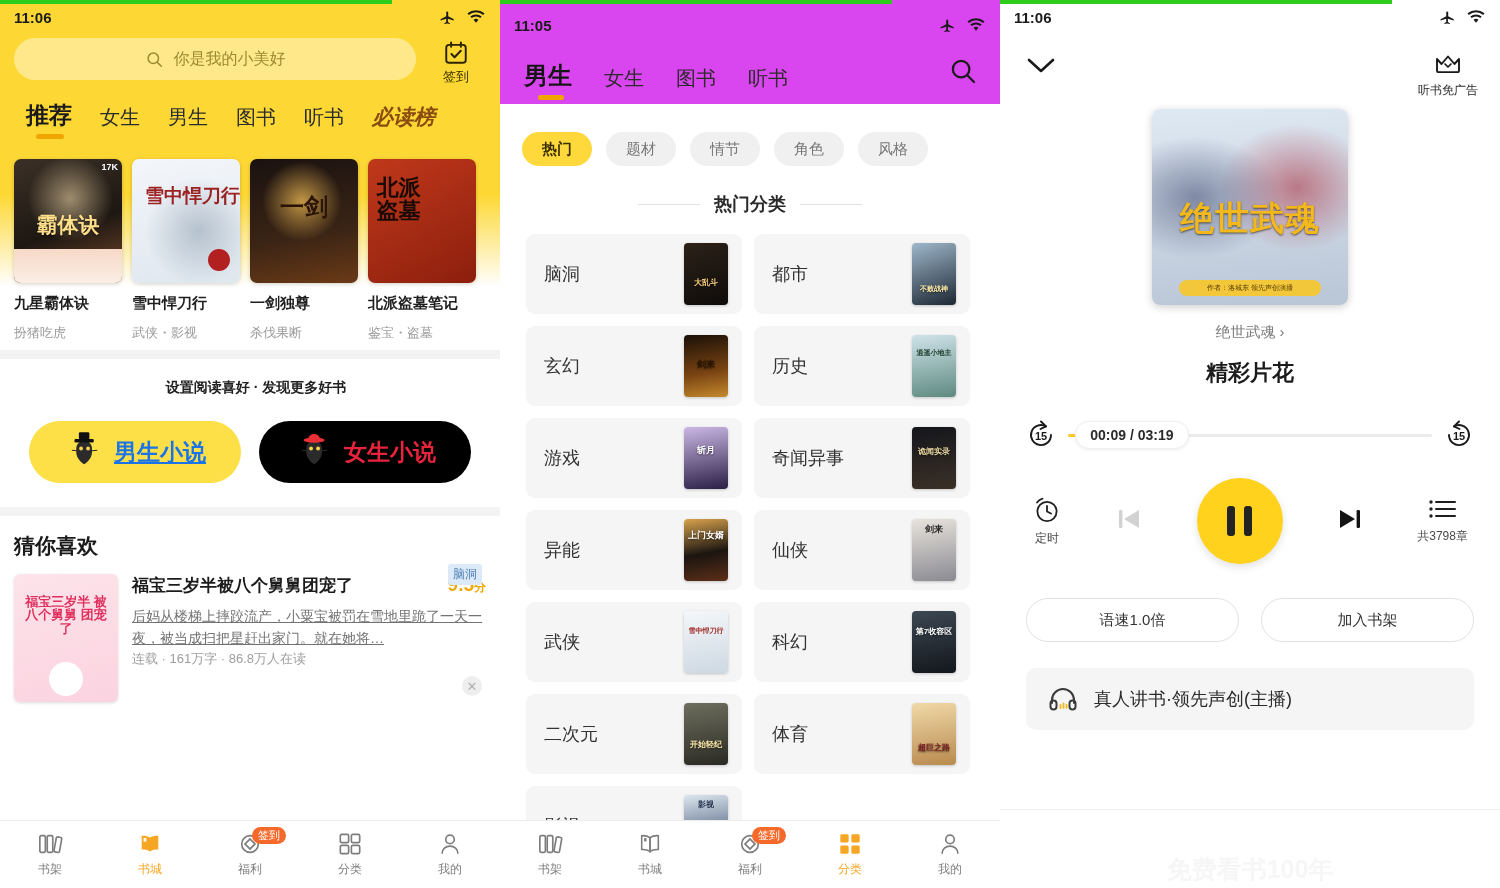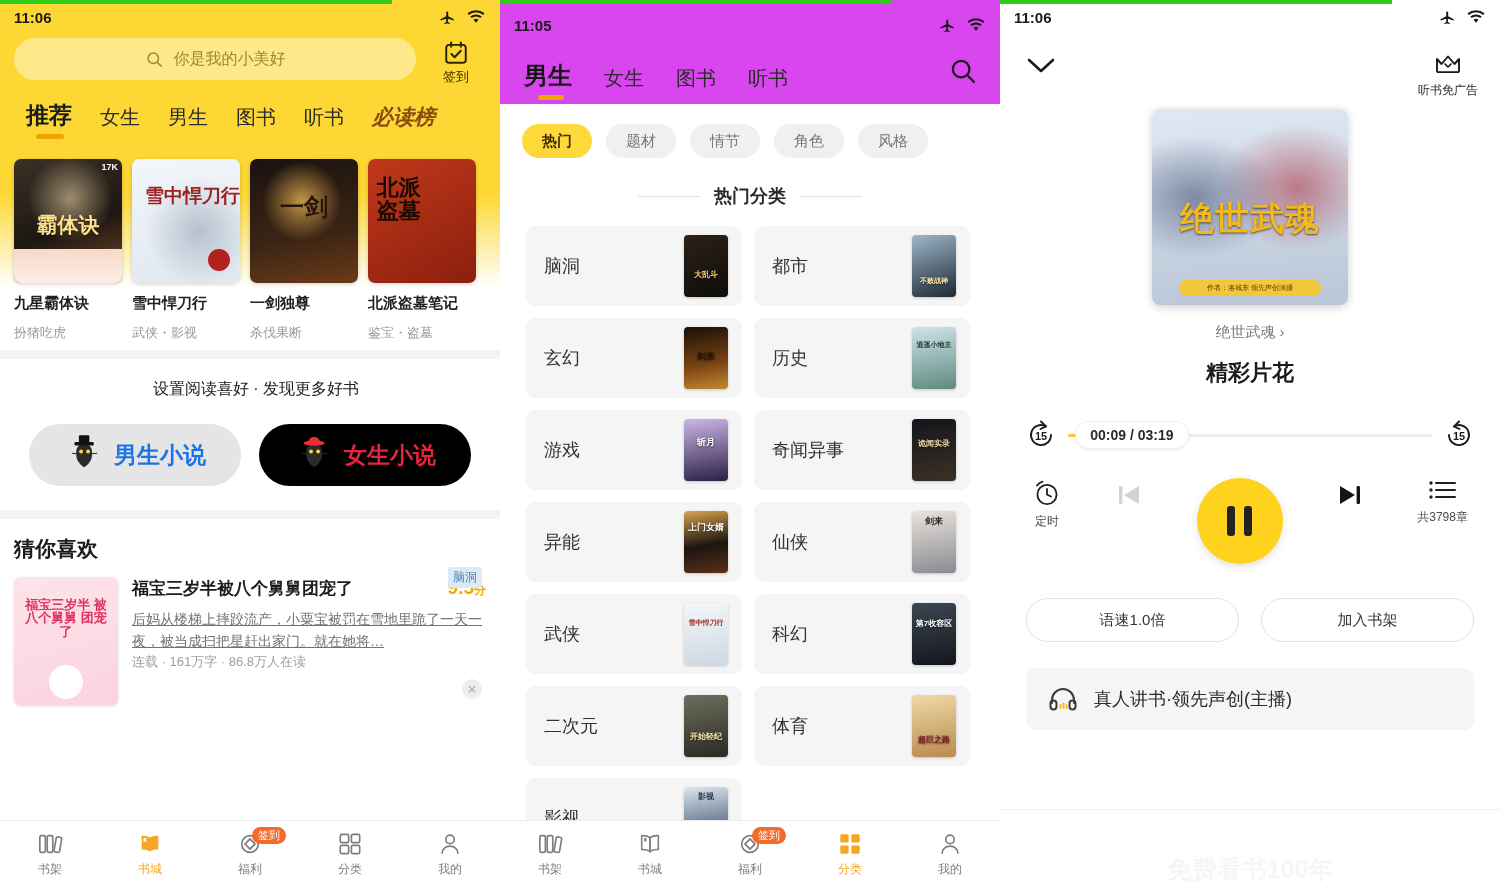--- a/index.html
+++ b/index.html
@@ -41,25 +41,25 @@
       linear-gradient(#FDD835 0px, #FDD835 48px, #fff 140px); }
   .bookcell { width:108px; }
   .cover { width:108px; height:124px; border-radius:7px; overflow:hidden; position:relative;
            box-shadow:0 1px 4px rgba(0,0,0,.18); }
   .bt { font-size:15px; font-weight:bold; color:#1f1f1f; margin-top:10px; line-height:1.28; }
   .bs { font-size:13px; color:#9b9b9b; margin-top:12px; }
 
   .sep { height:9px; background:#f3f3f3; }
 
   .pref { text-align:center; padding:20px 0 6px; }
-  .pref h3 { font-size:16px; font-weight:normal; color:#212121;padding-left:12px; }
+  .pref h3 { font-size:14px; font-weight:bold; color:#212121;padding-left:12px; }
   .prefbtns { display:flex; justify-content:center; gap:18px; padding:18px 0 24px; }
   .prefbtn { width:212px; height:62px; border-radius:31px; display:flex; align-items:center;
              justify-content:center; gap:8px; font-size:23px; font-weight:bold; }
-  .pb-boy { background:#e5e5e5; color:#1a73e8; }
+  .pb-boy { background:#fde047; color:#1a73e8;text-decoration:underline; }
   .pb-girl{ background:#000000; color:#e8233c; }
 
   .guess { padding:16px 14px 8px; }
   .guess h3 { font-size:21px; font-weight:bold; color:#1a1a1a; }
   .grow { display:flex; gap:14px; padding:14px 0 8px; position:relative; }
   .gcover { width:104px; height:128px; border-radius:6px; overflow:hidden; flex:none; position:relative;
             box-shadow:0 1px 3px rgba(0,0,0,.15); }
   .gbody { flex:1; min-width:0; }
   .gtitle-row { display:flex; align-items:flex-start; justify-content:space-between; gap:8px; }
   .gtag { display:inline-block; background:#dce9f7; color:#4c7fb5; font-size:12px;
@@ -85,21 +85,21 @@
   
   .p2-head { background:#d946ef; padding:8px 0 0 0; }
   .tabs2 { display:flex; align-items:flex-end; padding:14px 14px 0 14px; position:relative; }
   .tab2 { font-size:20px; color:#2b2b2b; padding:0 16px 12px 16px; position:relative; }
   .tab2:first-child { padding-left:10px; }
   .tab2.active { font-weight:bold; font-size:24px; color:#151515; }
   .tab2 .ul { position:absolute; left:50%; transform:translateX(-50%); bottom:4px; width:26px;
               height:5px; border-radius:3px; background:#f0a500; }
   .srch2 { margin-left:auto; padding:0 8px 14px 0; }
 
-  .chips { display:flex; gap:14px; padding:20px 22px 4px; }
+  .chips { display:flex; gap:14px; padding:28px 22px 4px; }
   .chip { height:34px; padding:0 20px; border-radius:17px; background:#f0f0f0; color:#777;
           font-size:15px; display:flex; align-items:center; }
   .chip.on { background:#FFD93B; color:#3a3000; font-weight:bold; }
 
   .secttl { display:flex; align-items:center; justify-content:center; gap:14px; padding:22px 0 8px; }
   .secttl .line { width:62px; height:1px; background:#e0e0e0; }
   .secttl .tx { font-size:18px; font-weight:bold; color:#2a2a2a; }
 
   .catgrid { display:flex; flex-wrap:wrap; gap:12px 12px; padding:10px 26px 0; }
   .cat { width:216px; height:80px; background:#f5f5f5; border-radius:9px;
@@ -119,21 +119,21 @@
   .atitle { font-size:22px; font-weight:bold; color:#1b1b1b; margin-top:16px; }
 
   .seekrow { display:flex; align-items:center; gap:10px; padding:30px 24px 0; }
   .rw { width:34px; height:34px; position:relative; flex:none;}
   .track { flex:1; height:3px; background:#ececec; border-radius:2px; position:relative; }
   .track .fill { position:absolute; left:0; top:0; height:3px; background:#FFC828; border-radius:2px; width:5%;}
   .timepill { position:absolute; left:2%; top:50%; transform:translateY(-50%); background:#fff;
               border:1px solid #f0f0f0; border-radius:16px; padding:5px 14px; font-size:14px;
               font-weight:bold; color:#2b2b2b; white-space:nowrap; box-shadow:0 1px 3px rgba(0,0,0,.07);}
 
-  .ctrlrow { display:flex; justify-content:space-between; padding:26px 32px 0; }
+  .ctrlrow { display:flex; align-items:center; justify-content:space-between; padding:26px 32px 0; }
   .ctrl { display:flex; flex-direction:column; align-items:center; gap:5px; }
   .ctrl .lbl { font-size:12px; color:#4a4a4a; }
   .playbtn { width:86px; height:86px; border-radius:50%; background:#FFD21E; display:flex;
              align-items:center; justify-content:center; box-shadow:0 3px 9px rgba(0,0,0,.12); }
   .pausebars { display:flex; gap:9px; }
   .pausebars i { display:block; width:8px; height:30px; background:#232323; border-radius:3px; }
 
   .pillrow { display:flex; gap:22px; padding:34px 26px 0; }
   .pill { flex:1; height:44px; border:1px solid #e2e2e2; border-radius:22px; display:flex;
           align-items:center; justify-content:center; font-size:15px; color:#333; }

